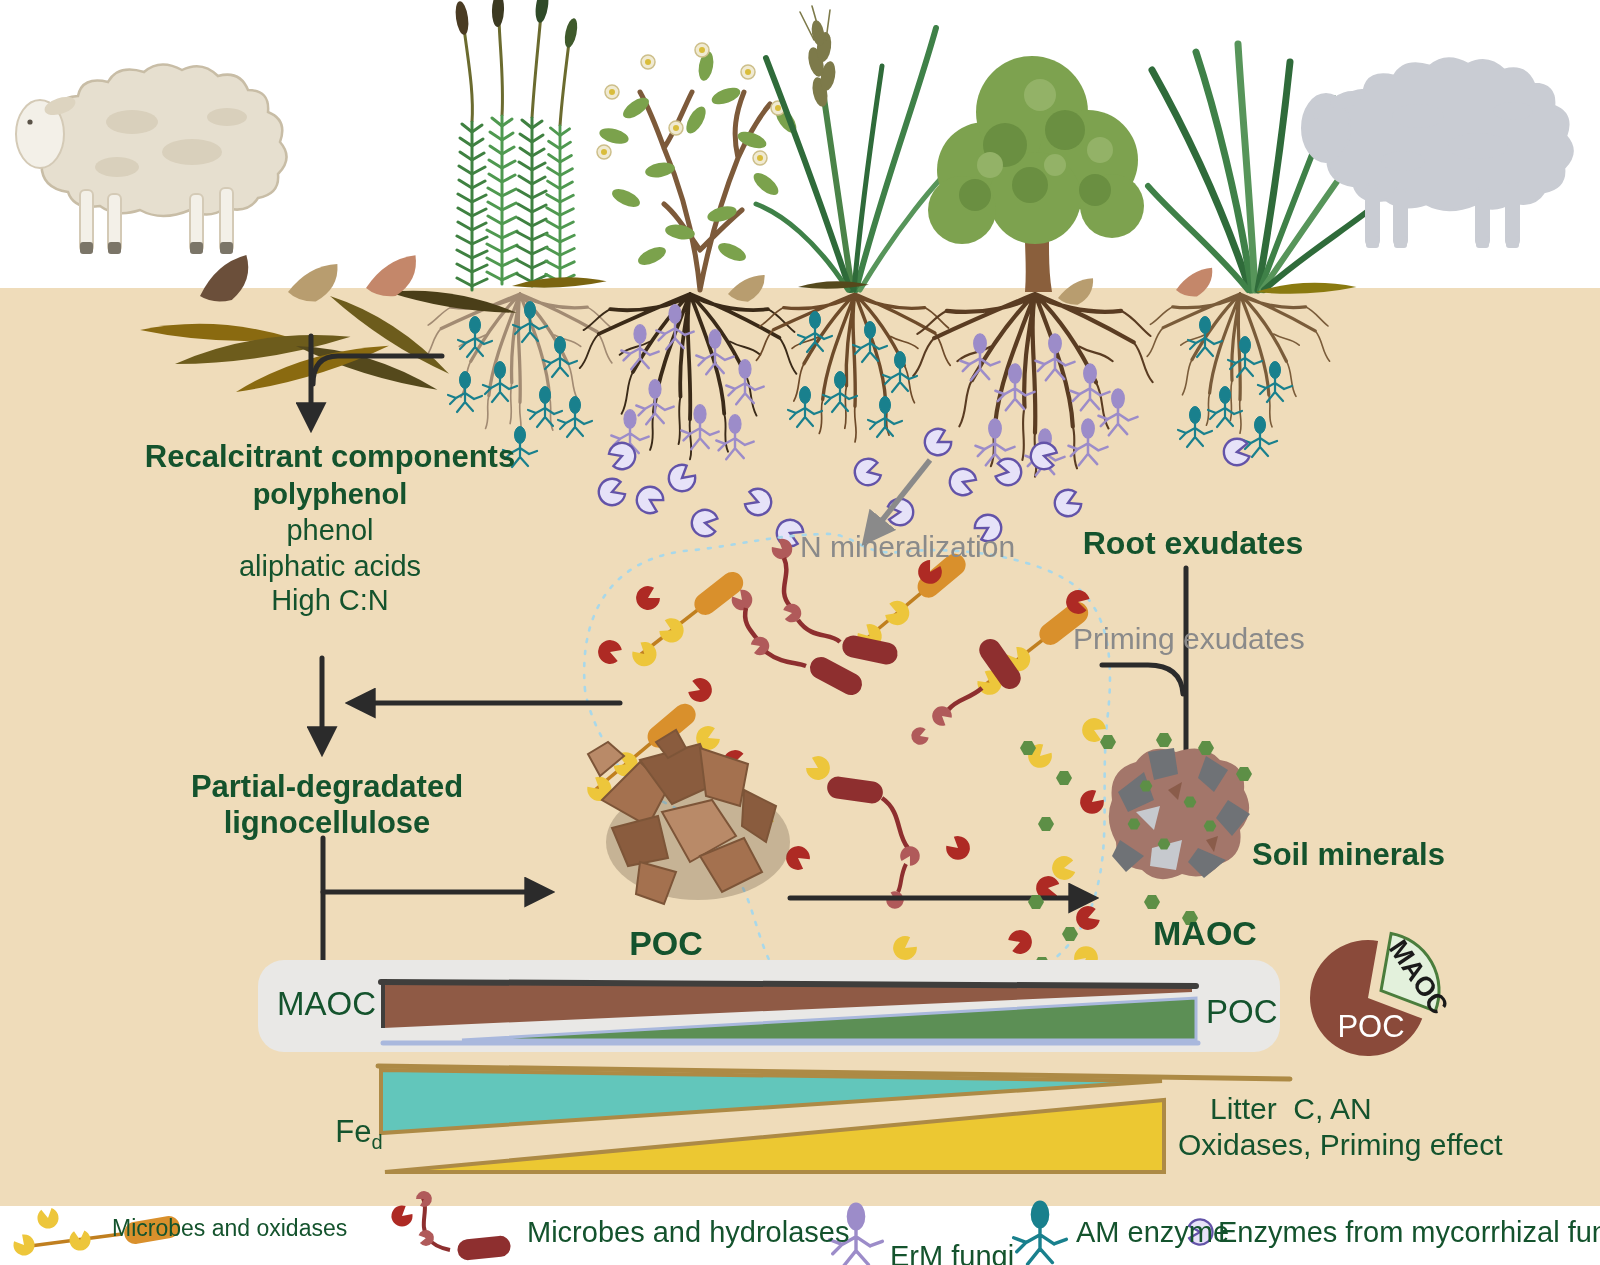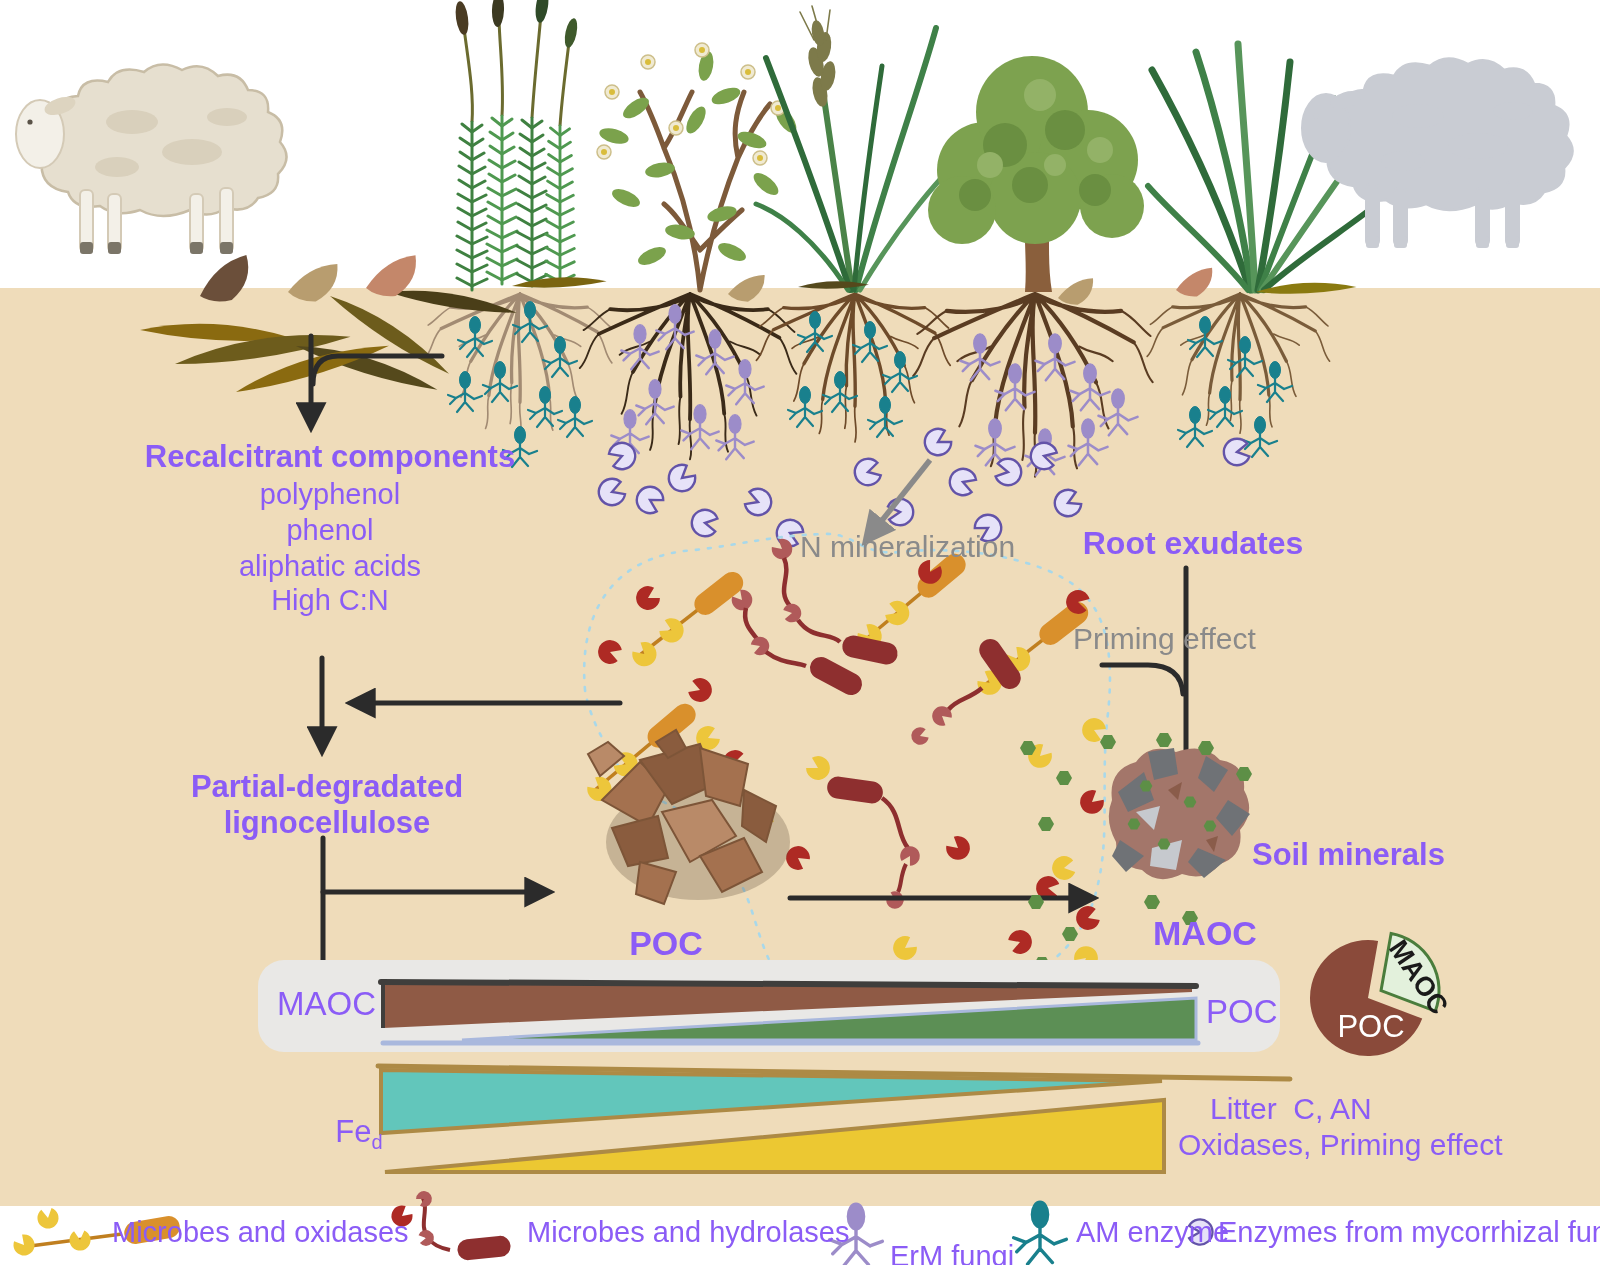--- a/index.html
+++ b/index.html
@@ -1,19 +1,19 @@
 <!DOCTYPE html>
 <html><head>
 <meta charset="utf-8">
 <style>
   html,body{margin:0;padding:0;background:#ffffff;}
   .stage{position:relative;width:1600px;height:1265px;background:#ffffff;overflow:hidden;
          font-family:"Liberation Sans",sans-serif;}
   .stage svg{position:absolute;left:0;top:0;}
-  .lbl{position:absolute;color:#8b5cf6;white-space:pre;line-height:1.12;
+  .lbl{position:absolute;color:#14532d;white-space:pre;line-height:1.12;
        font-family:"Liberation Sans",sans-serif;}
   .b{font-weight:bold;}
   .gray{color:#8a8a8a;}
   .ctr{text-align:center;}
   #rootsys path{fill:none;stroke-linecap:round;}
   #rootsys .r1{stroke-width:4;}
   #rootsys .r2{stroke-width:2;}
   #fungus .f{fill:none;stroke-width:2.2;stroke-linecap:round;}
   #mosscol path{fill:none;stroke-linecap:round;stroke-width:3;}
   .arrow{fill:none;stroke:#2b2b2b;stroke-width:5;stroke-linecap:round;}
@@ -463,46 +463,46 @@
     <use href="#pac" fill="#b05a5a" transform="translate(426,1238) rotate(170) scale(.6)"></use>
     <use href="#caps" fill="#8e2f2f" transform="translate(484,1248) rotate(-6) scale(.95)"></use>
   </g>
   <use href="#fungus" transform="translate(856,1232) scale(1.55)" stroke="#9c8cc9" fill="#9c8cc9"></use>
   <use href="#fungus" transform="translate(1040,1230) scale(1.55)" stroke="#19808d" fill="#19808d"></use>
   <use href="#pac" transform="translate(1200,1232) rotate(180) scale(.95)" fill="#e6e2f8" stroke="#6353a8" stroke-width="2.4"></use>
 </g>
 </svg>
 
 <div class="lbl b ctr" style="left:110px;top:440px;width:440px;font-size:31px;">Recalcitrant components</div>
-<div class="lbl ctr" style="left:110px;top:478px;width:440px;font-size:29px;">polyphenol</div>
+<div class="lbl ctr" style="left:110px;top:478px;width:440px;font-size:29px;font-weight:bold;">polyphenol</div>
 <div class="lbl ctr" style="left:110px;top:514px;width:440px;font-size:29px;">phenol</div>
 <div class="lbl ctr" style="left:110px;top:550px;width:440px;font-size:29px;">aliphatic acids</div>
 <div class="lbl ctr" style="left:110px;top:584px;width:440px;font-size:29px;">High C:N</div>
 
 
 <div class="lbl b ctr" style="left:147px;top:770px;width:360px;font-size:31px;">Partial-degradated</div>
 <div class="lbl b ctr" style="left:147px;top:806px;width:360px;font-size:31px;">lignocellulose</div>
 
 <div class="lbl gray" style="left:800px;top:530px;font-size:30px;">N mineralization</div>
 
 <div class="lbl b ctr" style="left:1043px;top:526px;width:300px;font-size:32px;">Root exudates</div>
-<div class="lbl gray" style="left:1073px;top:622px;font-size:30px;">Priming effect</div>
+<div class="lbl gray" style="left:1073px;top:622px;font-size:30px;">Priming exudates</div>
 <div class="lbl b" style="left:1252px;top:838px;font-size:31px;">Soil minerals</div>
 
 <div class="lbl b ctr" style="left:566px;top:924px;width:200px;font-size:34px;">POC</div>
 <div class="lbl b ctr" style="left:1105px;top:914px;width:200px;font-size:34px;">MAOC</div>
 
 <div class="lbl" style="left:277px;top:986px;font-size:33px;">MAOC</div>
 <div class="lbl" style="left:1206px;top:994px;font-size:33px;">POC</div>
 
 <div class="lbl" style="left:318px;top:1080px;font-size:31px;">
   <span>Fe</span><sub style="font-size:20px;">d</sub>
 </div>
 <div class="lbl" style="left:1178px;top:1092px;font-size:30px;margin-left:32px;">Litter  C, AN</div>
 <div class="lbl" style="left:1178px;top:1128px;font-size:30px;">Oxidases, Priming effect</div>
 
-<div class="lbl" style="left:112px;top:1216px;font-size:29px;">Microbes and oxidases</div>
+<div class="lbl" style="left:112px;top:1216px;font-size:23px;">Microbes and oxidases</div>
 <div class="lbl" style="left:527px;top:1216px;font-size:29px;text-align:right;">Microbes and hydrolases</div>
 <div class="lbl" style="left:890px;top:1216px;font-size:29px;margin-top:24px;">ErM fungi</div>
 <div class="lbl" style="left:1076px;top:1216px;font-size:29px;">AM enzyme</div>
 <div class="lbl" style="left:1218px;top:1216px;font-size:29px;">Enzymes from mycorrhizal fungi</div>
 
 </div>
 
 </body></html>

